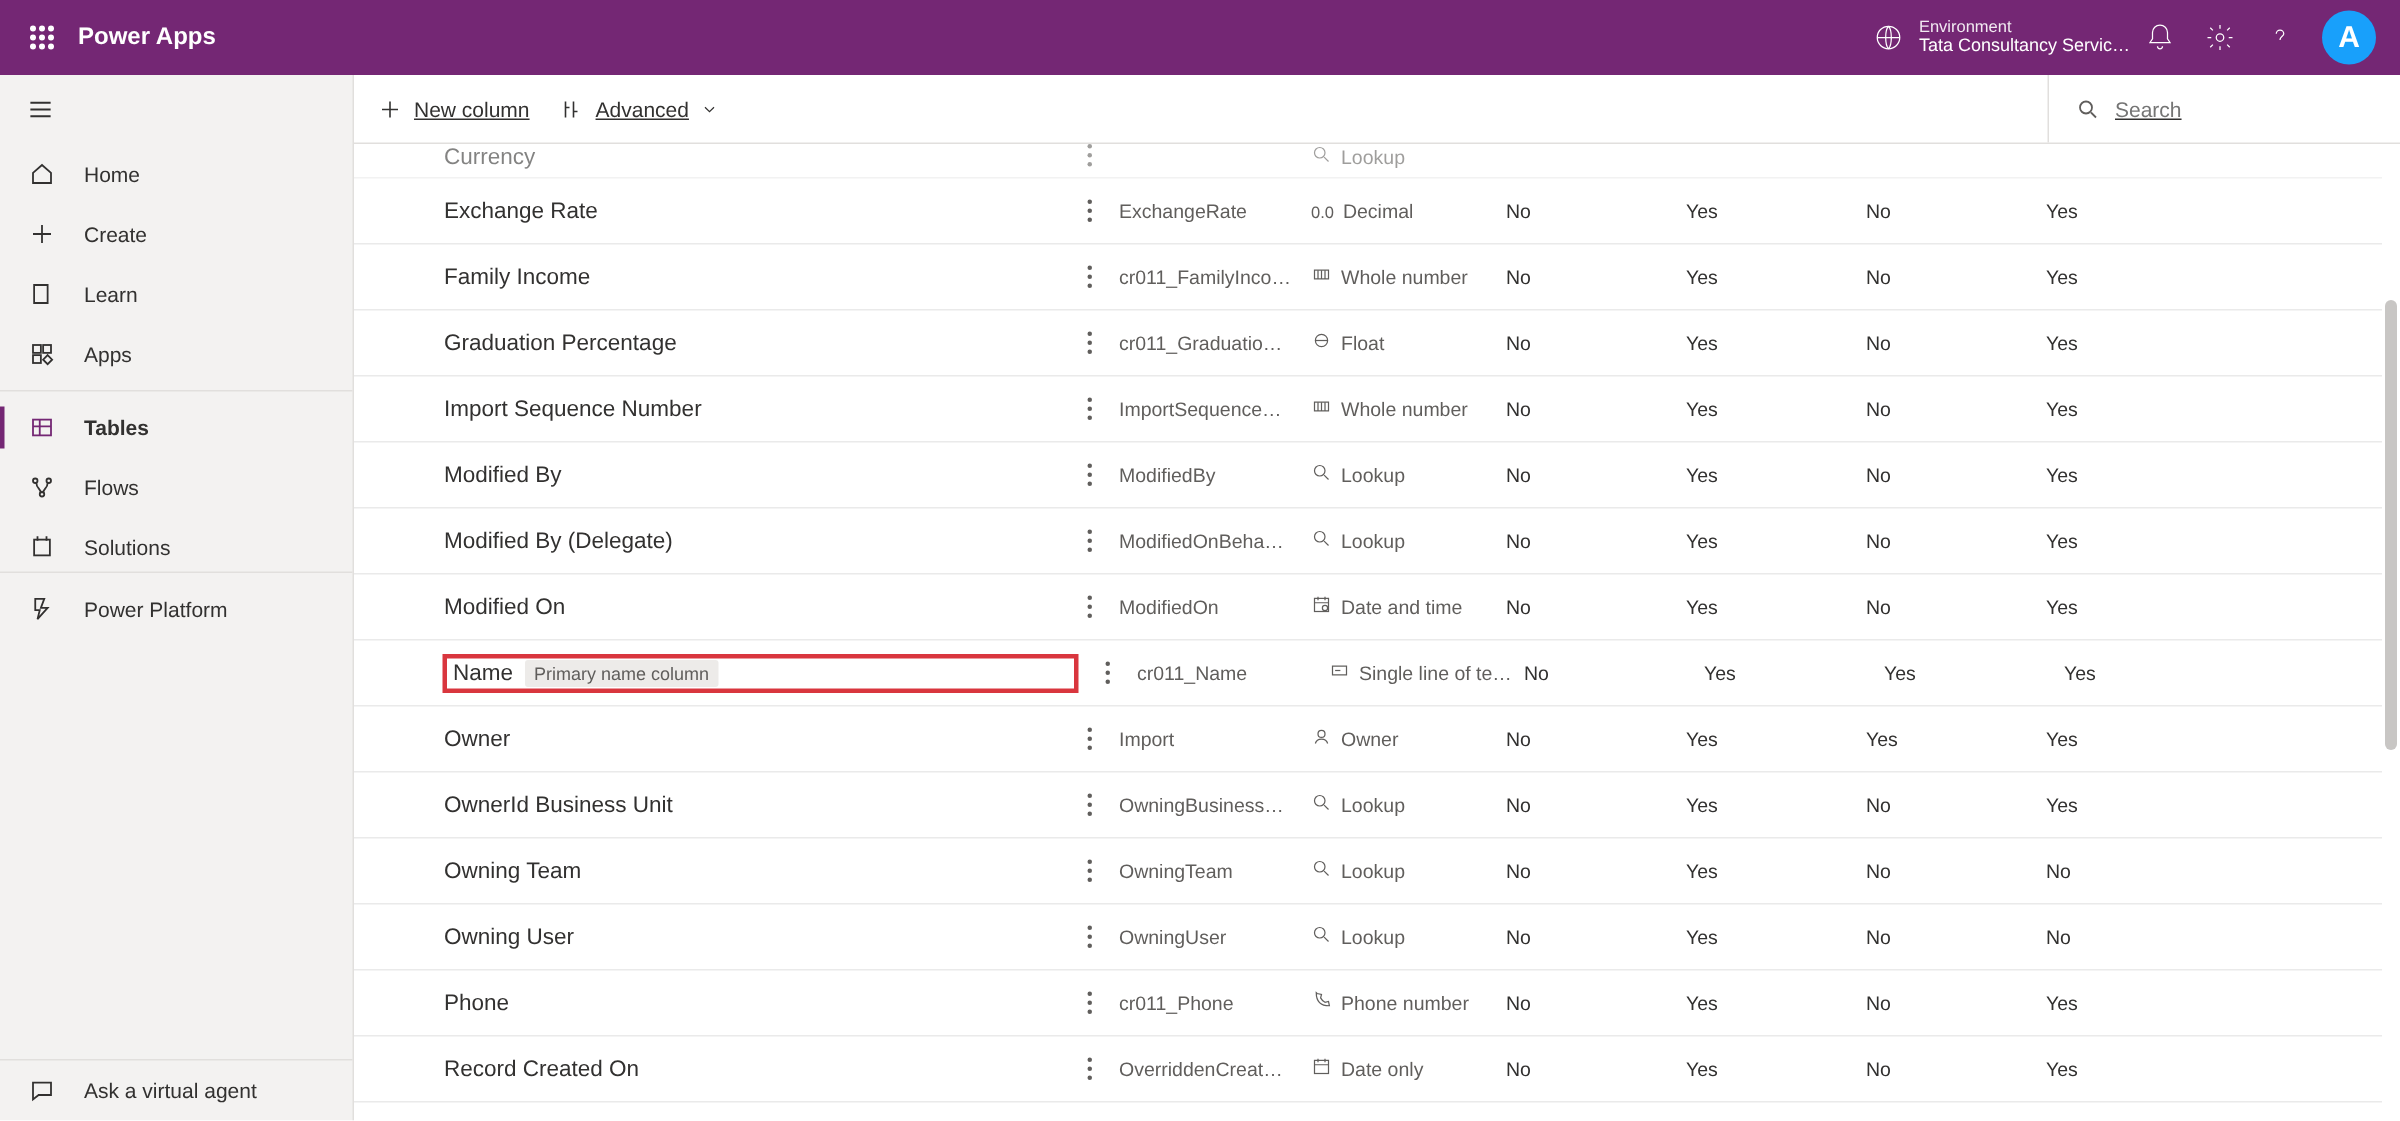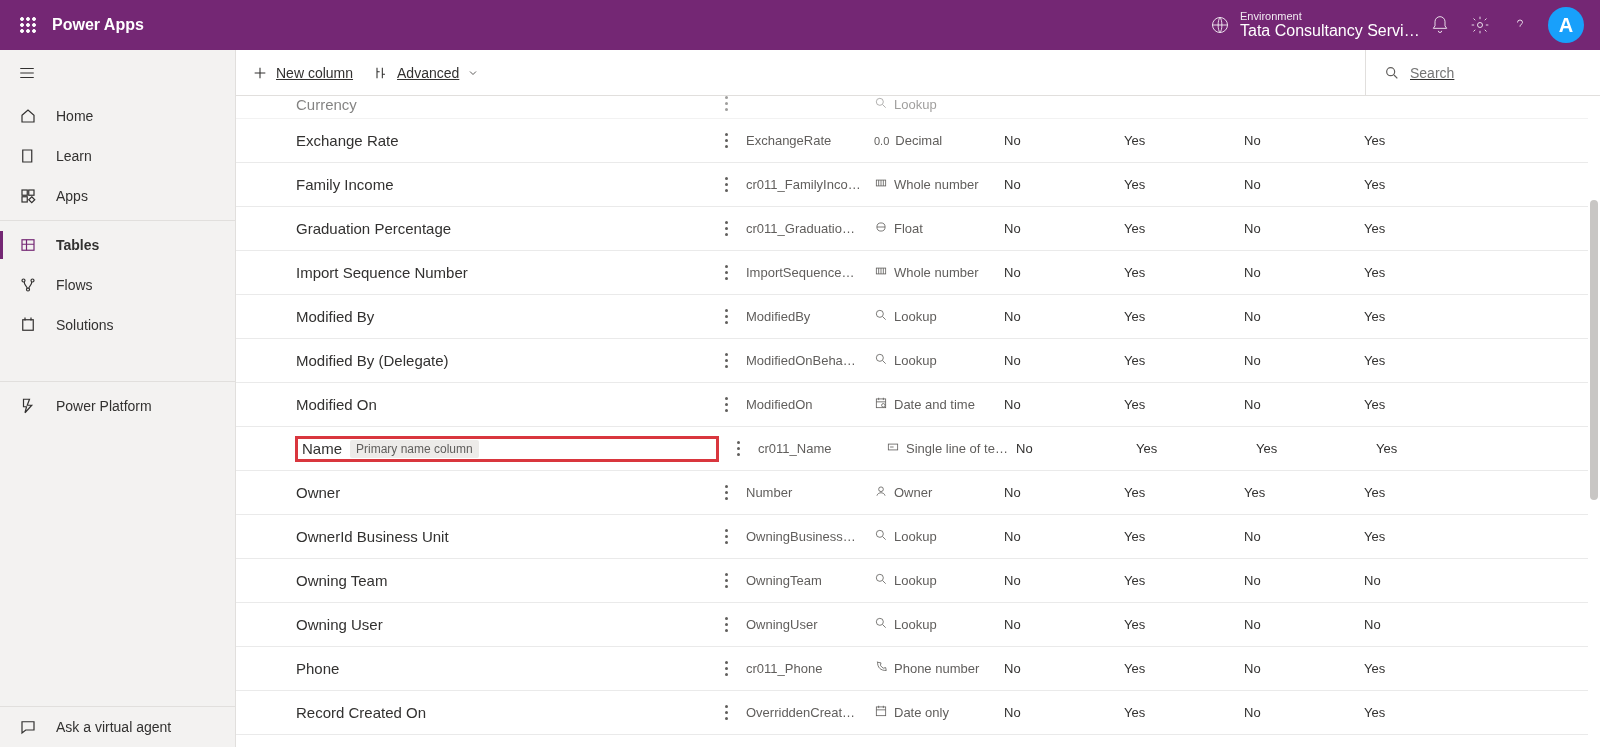--- a/index.html
+++ b/index.html
@@ -32,21 +32,21 @@
     margin-right:8px;margin-left:4px;
   }
   .topbar .title{font-size:16px;font-weight:600;}
   .topbar .spacer{flex:1;}
   .topbar .env{
     display:flex;align-items:center;gap:10px;margin-right:0;
     max-width:260px;
   }
   .topbar .env .env-text{display:flex;flex-direction:column;line-height:1.1;}
   .topbar .env .env-label{font-size:11px;opacity:.9;}
-  .topbar .env .env-name{font-size:16px;font-weight:400;white-space:nowrap;overflow:hidden;text-overflow:ellipsis;max-width:180px;}
+  .topbar .env .env-name{font-size:12px;font-weight:400;white-space:nowrap;overflow:hidden;text-overflow:ellipsis;max-width:180px;}
   .topbar .iconbtn{
     width:40px;height:50px;display:flex;align-items:center;justify-content:center;
     cursor:pointer;
   }
   .topbar .avatar{
     width:36px;height:36px;border-radius:50%;background:#18a0fb;
     display:flex;align-items:center;justify-content:center;color:#fff;
     font-size:20px;font-weight:600;margin:0 8px;
   }
   .topbar svg{stroke:#fff;fill:none;}
@@ -199,20 +199,28 @@
        <span class="nav-icon">
             <svg width="18" height="18" viewBox="0 0 24 24">
               <path d="M4 11l8-7 8 7v9H4z"></path>
             </svg>
           </span>
        <span>Home</span>
      </div>
         <div class="nav-item">
        <span class="nav-icon">
             <svg width="18" height="18" viewBox="0 0 24 24">
+              <path d="M12 4v16M4 12h16"></path>
+            </svg>
+          </span>
+       <span>Create</span>
+     </div>
+        <div class="nav-item">
+       <span class="nav-icon">
+            <svg width="18" height="18" viewBox="0 0 24 24">
               <path d="M5 4h12v16H5zM5 4v16"></path>
             </svg>
           </span>
        <span>Learn</span>
      </div>
         <div class="nav-item">
        <span class="nav-icon">
             <svg width="18" height="18" viewBox="0 0 24 24">
               <rect x="4" y="4" width="7" height="7"></rect>
               <rect x="13" y="4" width="7" height="7"></rect>
@@ -531,21 +539,21 @@
        <span>Owner</span>
 
      </div>
      <div class="more-cell">
        <div class="dots">
                 <span></span>
                 <span></span>
                 <span></span>
               </div>
      </div>
-     <div class="name2-cell">Number</div>
+     <div class="name2-cell">Import</div>
      <div class="type-cell">
        <span><svg width="14" height="14" viewBox="0 0 24 24">
                   <circle cx="12" cy="9" r="4"></circle>
                   <path d="M5 20c1-4 5-5 7-5s6 1 7 5"></path>
                 </svg></span>
        <span>Owner</span>
      </div>
      <div class="bool-cell">No</div>
      <div class="bool-cell">Yes</div>
      <div class="bool-cell">Yes</div>

